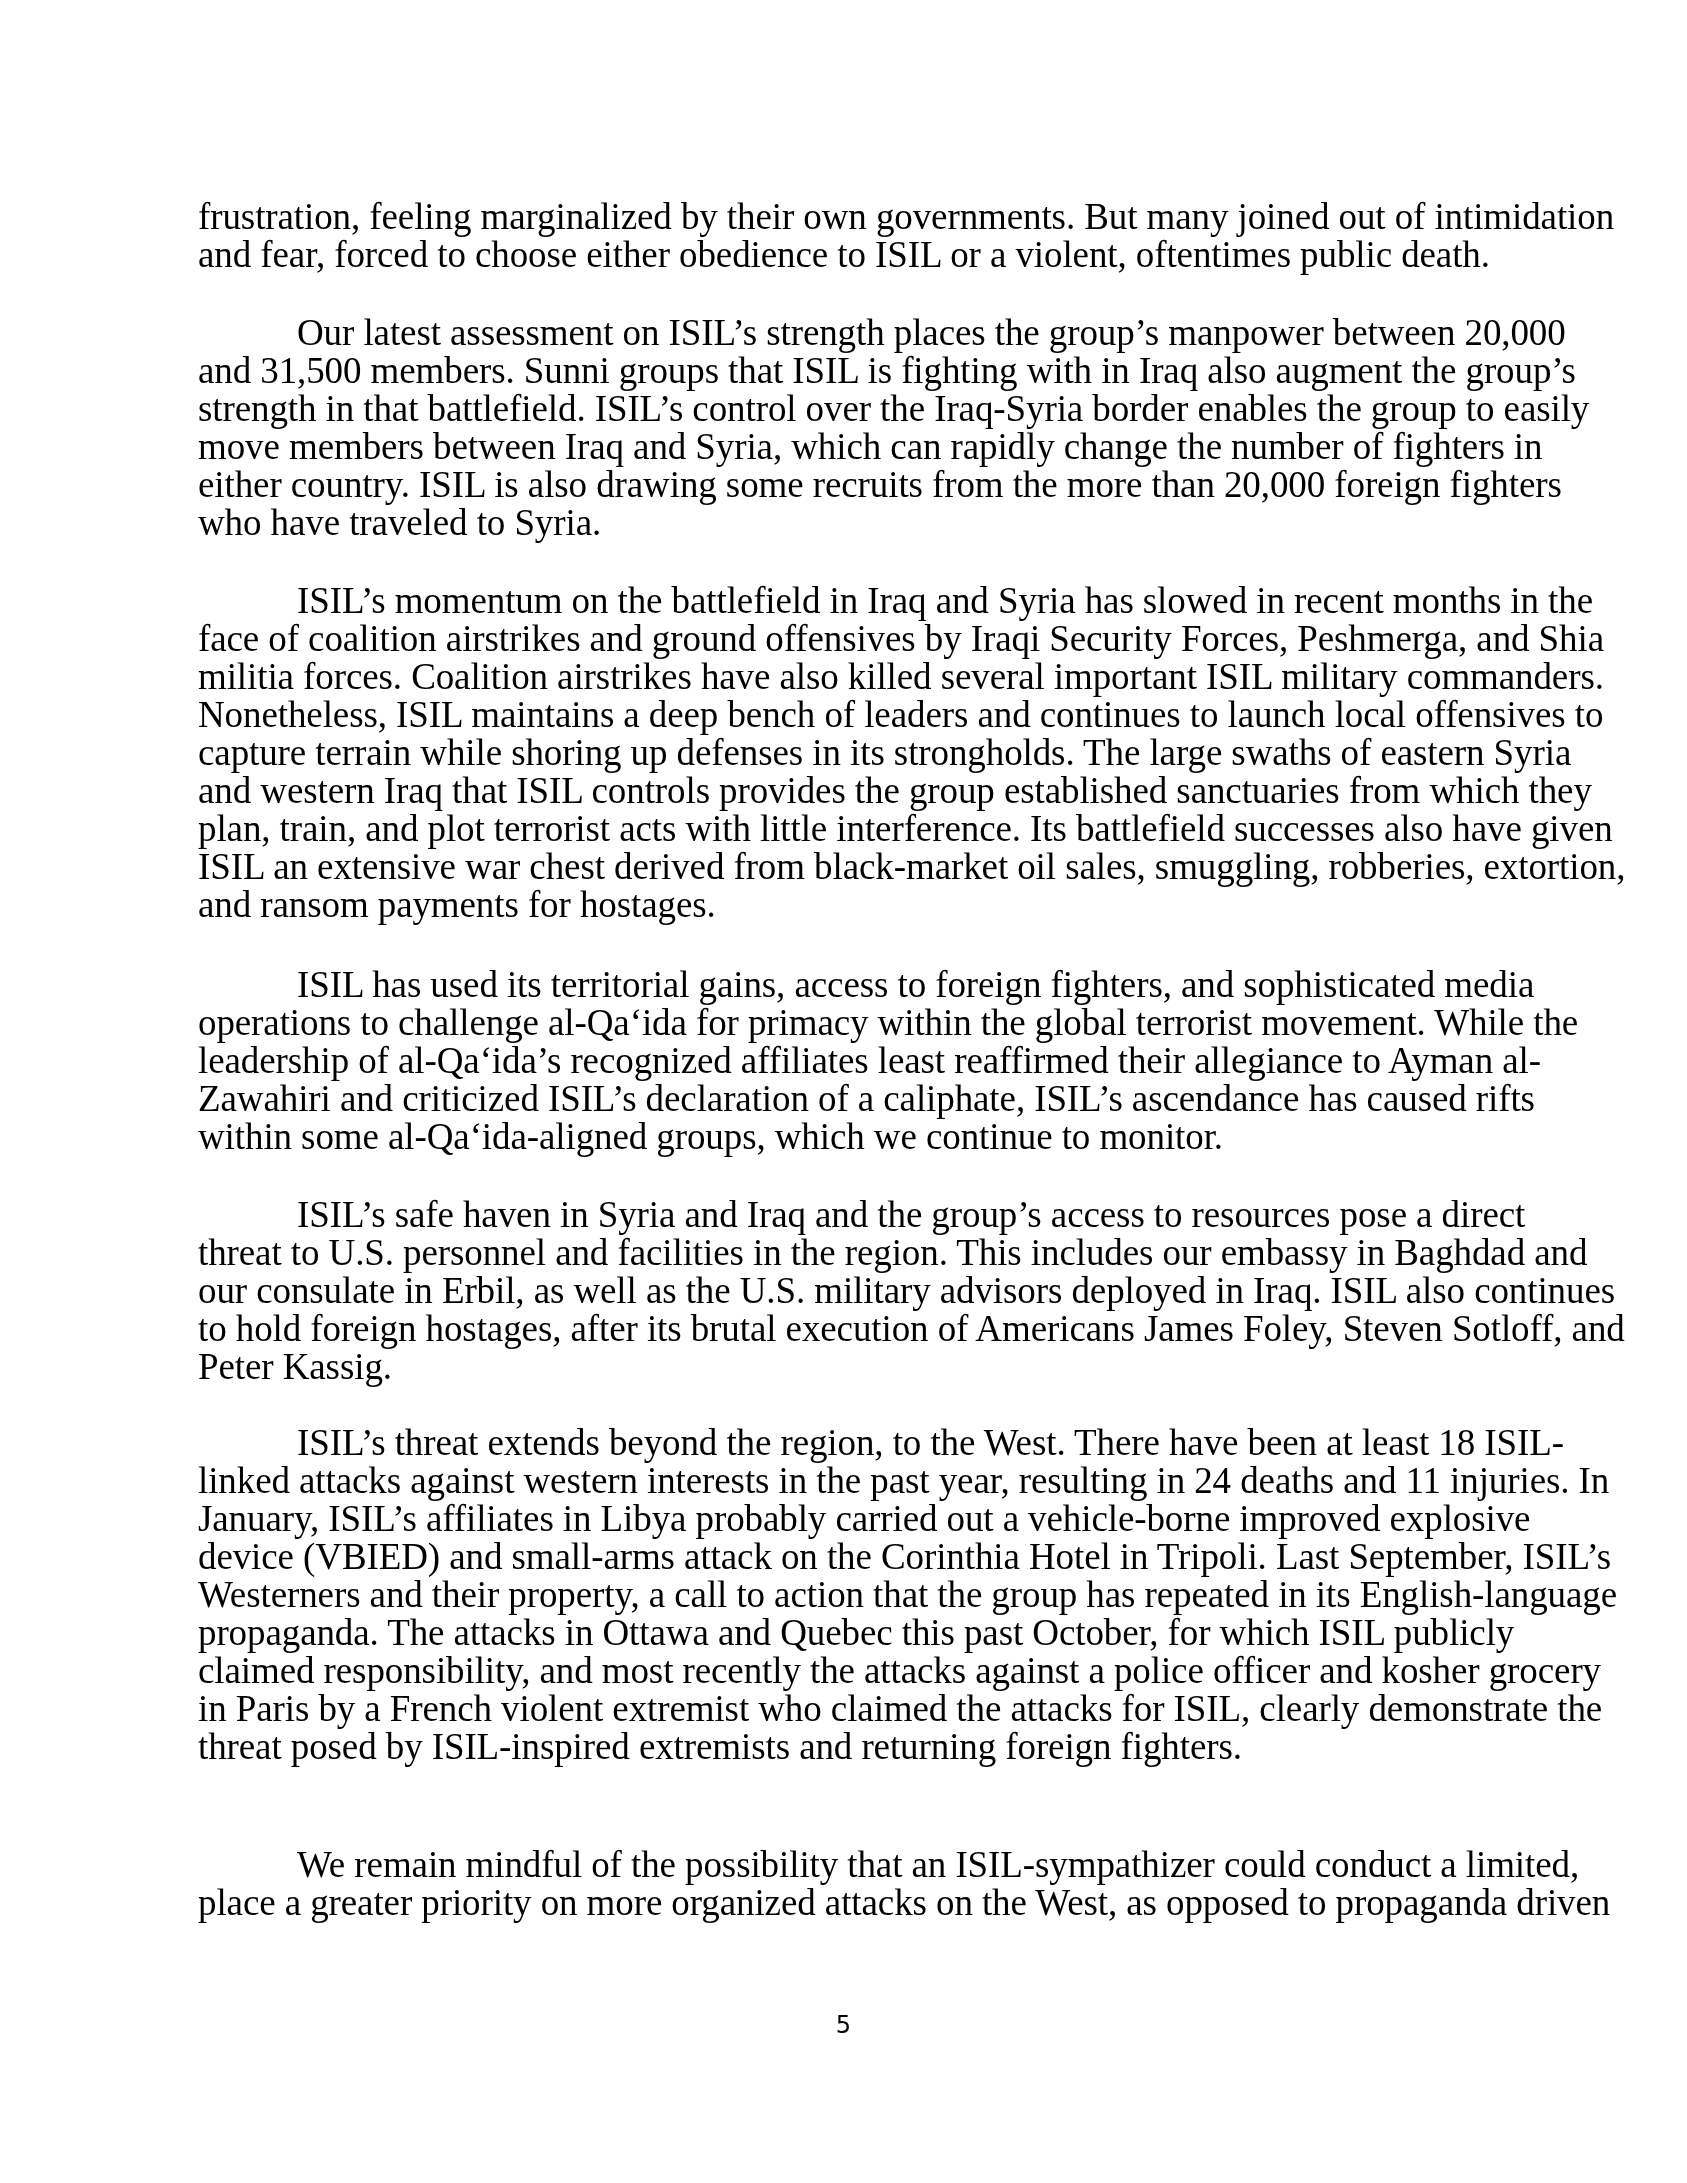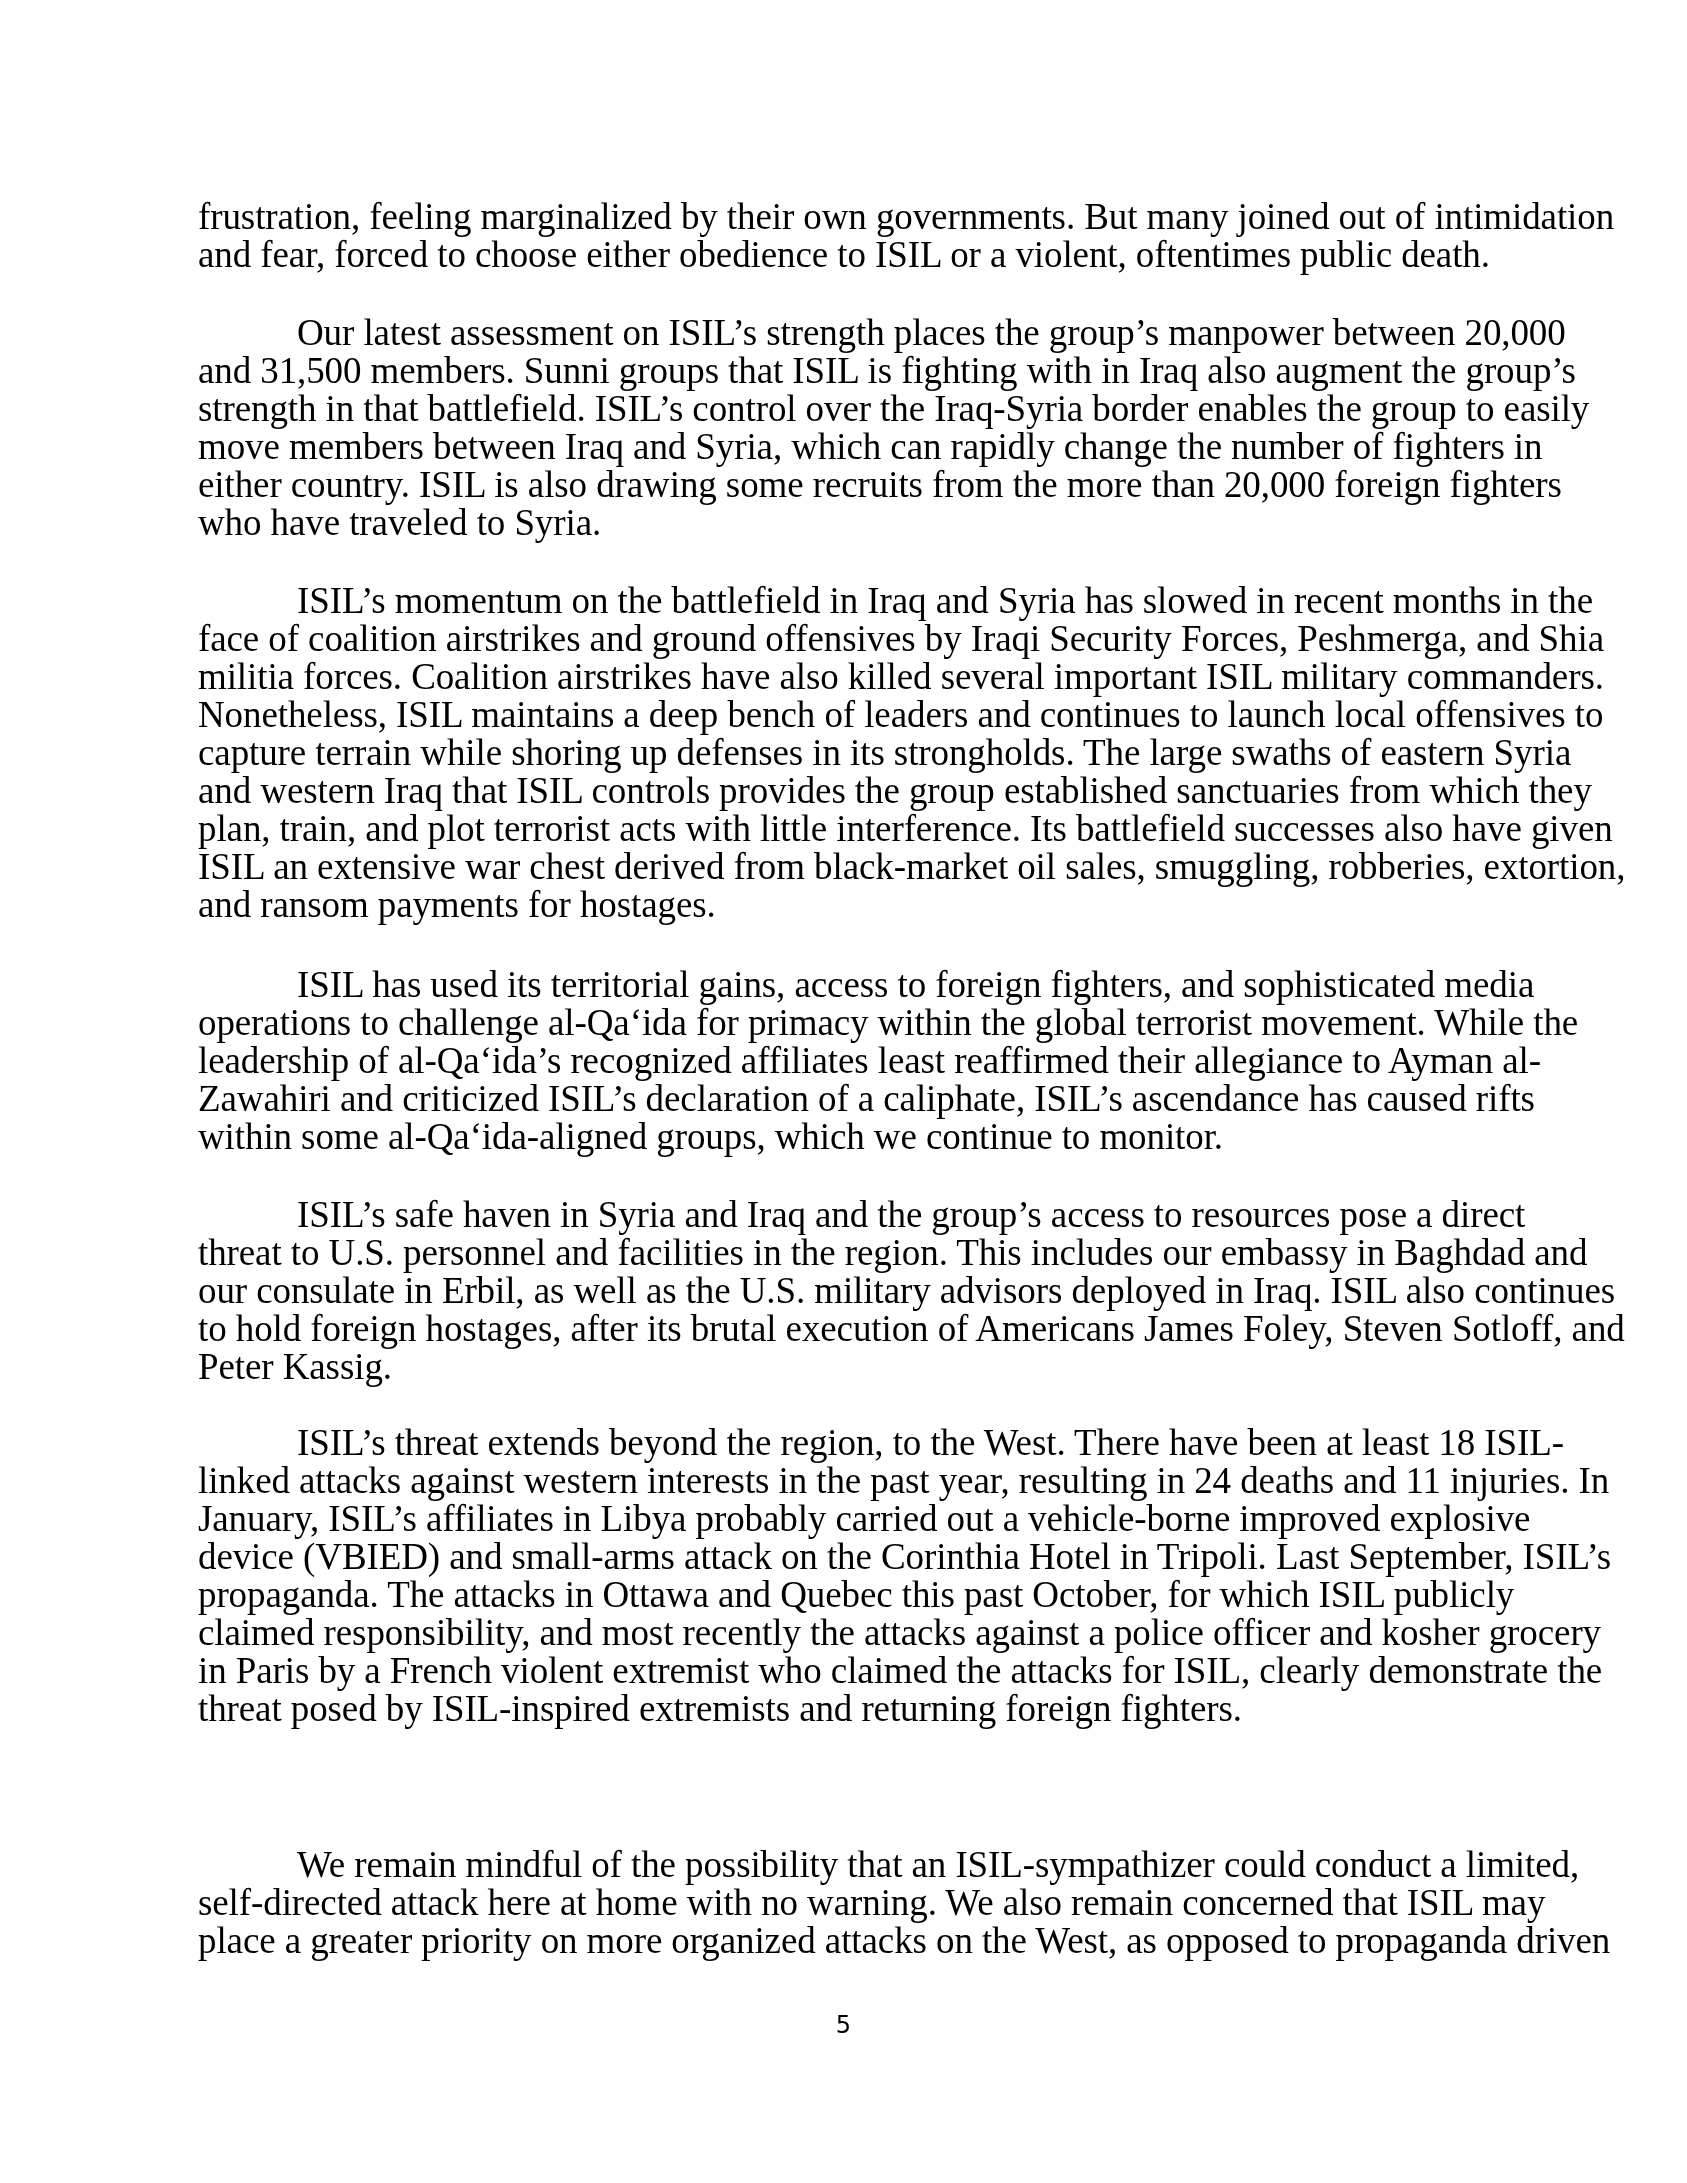--- a/index.html
+++ b/index.html
@@ -67,27 +67,27 @@
     <span class="line">our consulate in Erbil, as well as the U.S. military advisors deployed in Iraq.  ISIL also continues</span>
     <span class="line">to hold foreign hostages, after its brutal execution of Americans James Foley, Steven Sotloff, and</span>
     <span class="line">Peter Kassig.</span>
   </div>
 
   <div class="para" style="top:1424px">
     <span class="line indent">ISIL’s threat extends beyond the region, to the West.  There have been at least 18 ISIL-</span>
     <span class="line">linked attacks against western interests in the past year, resulting in 24 deaths and 11 injuries.  In</span>
     <span class="line">January, ISIL’s affiliates in Libya probably carried out a vehicle-borne improved explosive</span>
     <span class="line">device (VBIED) and small-arms attack on the Corinthia Hotel in Tripoli.  Last September, ISIL’s</span>
+    <span class="line">Westerners and their property, a call to action that the group has repeated in its English-language</span>
     <span class="line">propaganda.  The attacks in Ottawa and Quebec this past October, for which ISIL publicly</span>
     <span class="line">claimed responsibility, and most recently the attacks against a police officer and kosher grocery</span>
     <span class="line">in Paris by a French violent extremist who claimed the attacks for ISIL, clearly demonstrate the</span>
     <span class="line">threat posed by ISIL-inspired extremists and returning foreign fighters.</span>
   </div>
 
   <div class="para" style="top:1846px">
     <span class="line indent">We remain mindful of the possibility that an ISIL-sympathizer could conduct a limited,</span>
-    <span class="line">self-directed attack here at home with no warning.  We also remain concerned that ISIL may</span>
     <span class="line">place a greater priority on more organized attacks on the West, as opposed to propaganda driven</span>
   </div>
 
   <div class="page-number">5</div>
 </div>
 
 
 </body></html>

